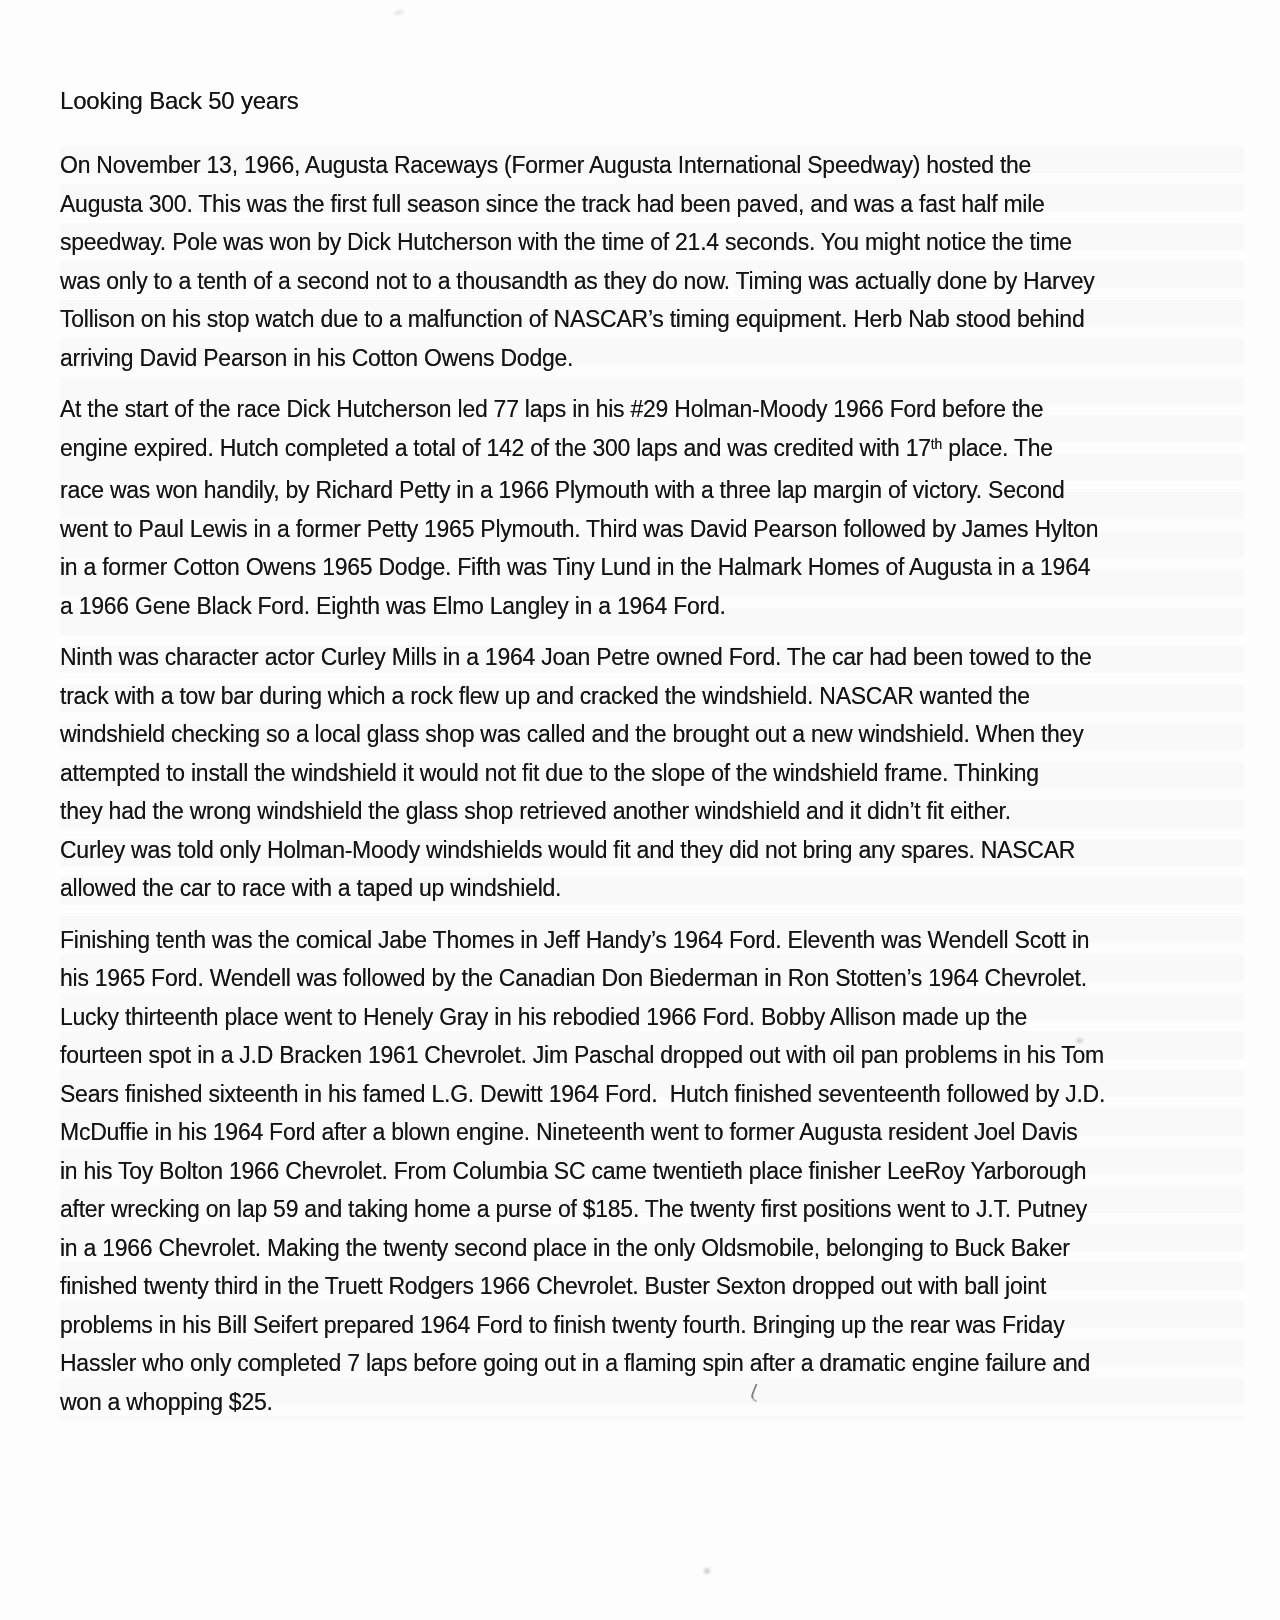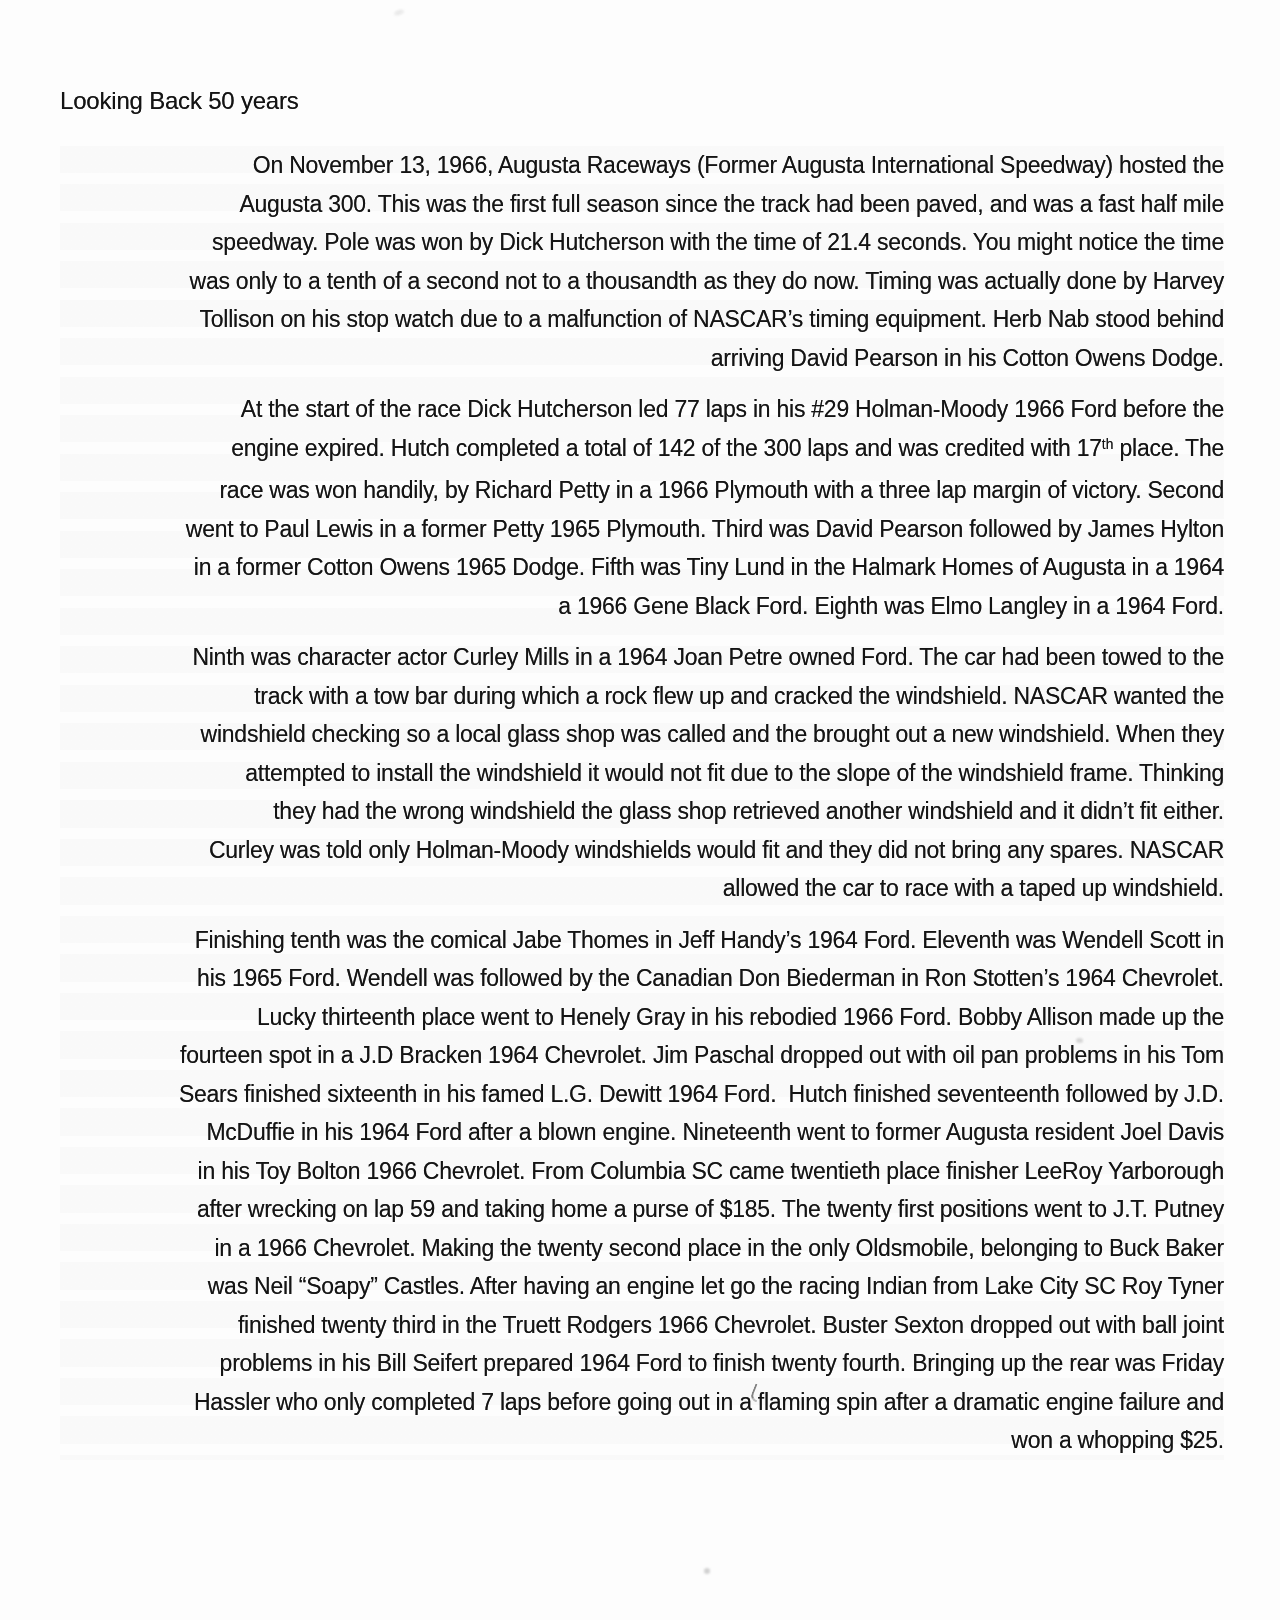--- a/index.html
+++ b/index.html
@@ -12,21 +12,21 @@
     height: 1620px;
     position: relative;
     overflow: hidden;
     font-family: "Liberation Sans", sans-serif;
     color: #161616;
   }
   .page {
     position: absolute;
     inset: 0;
     background: #fdfdfd;
-    padding: 86px 56px 0 60px;
+    padding: 86px 36px 0 60px;
     box-sizing: border-box;
   }
   .title {
     font-size: 24px;
     font-weight: 400;
     line-height: 30px;
     margin: 0 0 30px 0;
     letter-spacing: -0.2px;
     color: #141414;
     text-shadow: 0 0 0.5px rgba(0,0,0,0.65);
@@ -37,21 +37,20 @@
     background: repeating-linear-gradient(
       to bottom,
       rgba(0,0,0,0.014) 0px,
       rgba(0,0,0,0.014) 27px,
       rgba(0,0,0,0.0) 27px,
       rgba(0,0,0,0.0) 38.5px
     );
   }
   .paragraph {
     margin: 0 0 13px 0;
-    text-align: right;
   }
   .line {
     font-size: 23px;
     line-height: 38.5px;
     letter-spacing: -0.25px;
     white-space: pre;
     color: #141414;
     text-shadow: 0 0 0.5px rgba(0,0,0,0.6);
   }
   .line sup {
@@ -133,27 +132,26 @@
         <div class="line">windshield checking so a local glass shop was called and the brought out a new windshield. When they</div>
         <div class="line">attempted to install the windshield it would not fit due to the slope of the windshield frame. Thinking</div>
         <div class="line">they had the wrong windshield the glass shop retrieved another windshield and it didn’t fit either.</div>
         <div class="line">Curley was told only Holman-Moody windshields would fit and they did not bring any spares. NASCAR</div>
         <div class="line">allowed the car to race with a taped up windshield.</div>
       </div>
       <div class="paragraph">
         <div class="line">Finishing tenth was the comical Jabe Thomes in Jeff Handy’s 1964 Ford. Eleventh was Wendell Scott in</div>
         <div class="line">his 1965 Ford. Wendell was followed by the Canadian Don Biederman in Ron Stotten’s 1964 Chevrolet.</div>
         <div class="line">Lucky thirteenth place went to Henely Gray in his rebodied 1966 Ford. Bobby Allison made up the</div>
-        <div class="line">fourteen spot in a J.D Bracken 1964 Chevrolet. Jim Paschal dropped out with oil pan problems in his Tom</div>
+        <div class="line">fourteen spot in a J.D Bracken 1961 Chevrolet. Jim Paschal dropped out with oil pan problems in his Tom</div>
         <div class="line">Sears finished sixteenth in his famed L.G. Dewitt 1964 Ford.  Hutch finished seventeenth followed by J.D.</div>
         <div class="line">McDuffie in his 1964 Ford after a blown engine. Nineteenth went to former Augusta resident Joel Davis</div>
         <div class="line">in his Toy Bolton 1966 Chevrolet. From Columbia SC came twentieth place finisher LeeRoy Yarborough</div>
         <div class="line">after wrecking on lap 59 and taking home a purse of $185. The twenty first positions went to J.T. Putney</div>
         <div class="line">in a 1966 Chevrolet. Making the twenty second place in the only Oldsmobile, belonging to Buck Baker</div>
-        <div class="line">was Neil “Soapy” Castles. After having an engine let go the racing Indian from Lake City SC Roy Tyner</div>
         <div class="line">finished twenty third in the Truett Rodgers 1966 Chevrolet. Buster Sexton dropped out with ball joint</div>
         <div class="line">problems in his Bill Seifert prepared 1964 Ford to finish twenty fourth. Bringing up the rear was Friday</div>
         <div class="line">Hassler who only completed 7 laps before going out in a flaming spin after a dramatic engine failure and</div>
         <div class="line">won a whopping $25.</div>
       </div>
     </div>
 
   <span class="artifact squiggle"></span>
   <span class="artifact dot-a"></span>
   <span class="artifact dot-b"></span>

